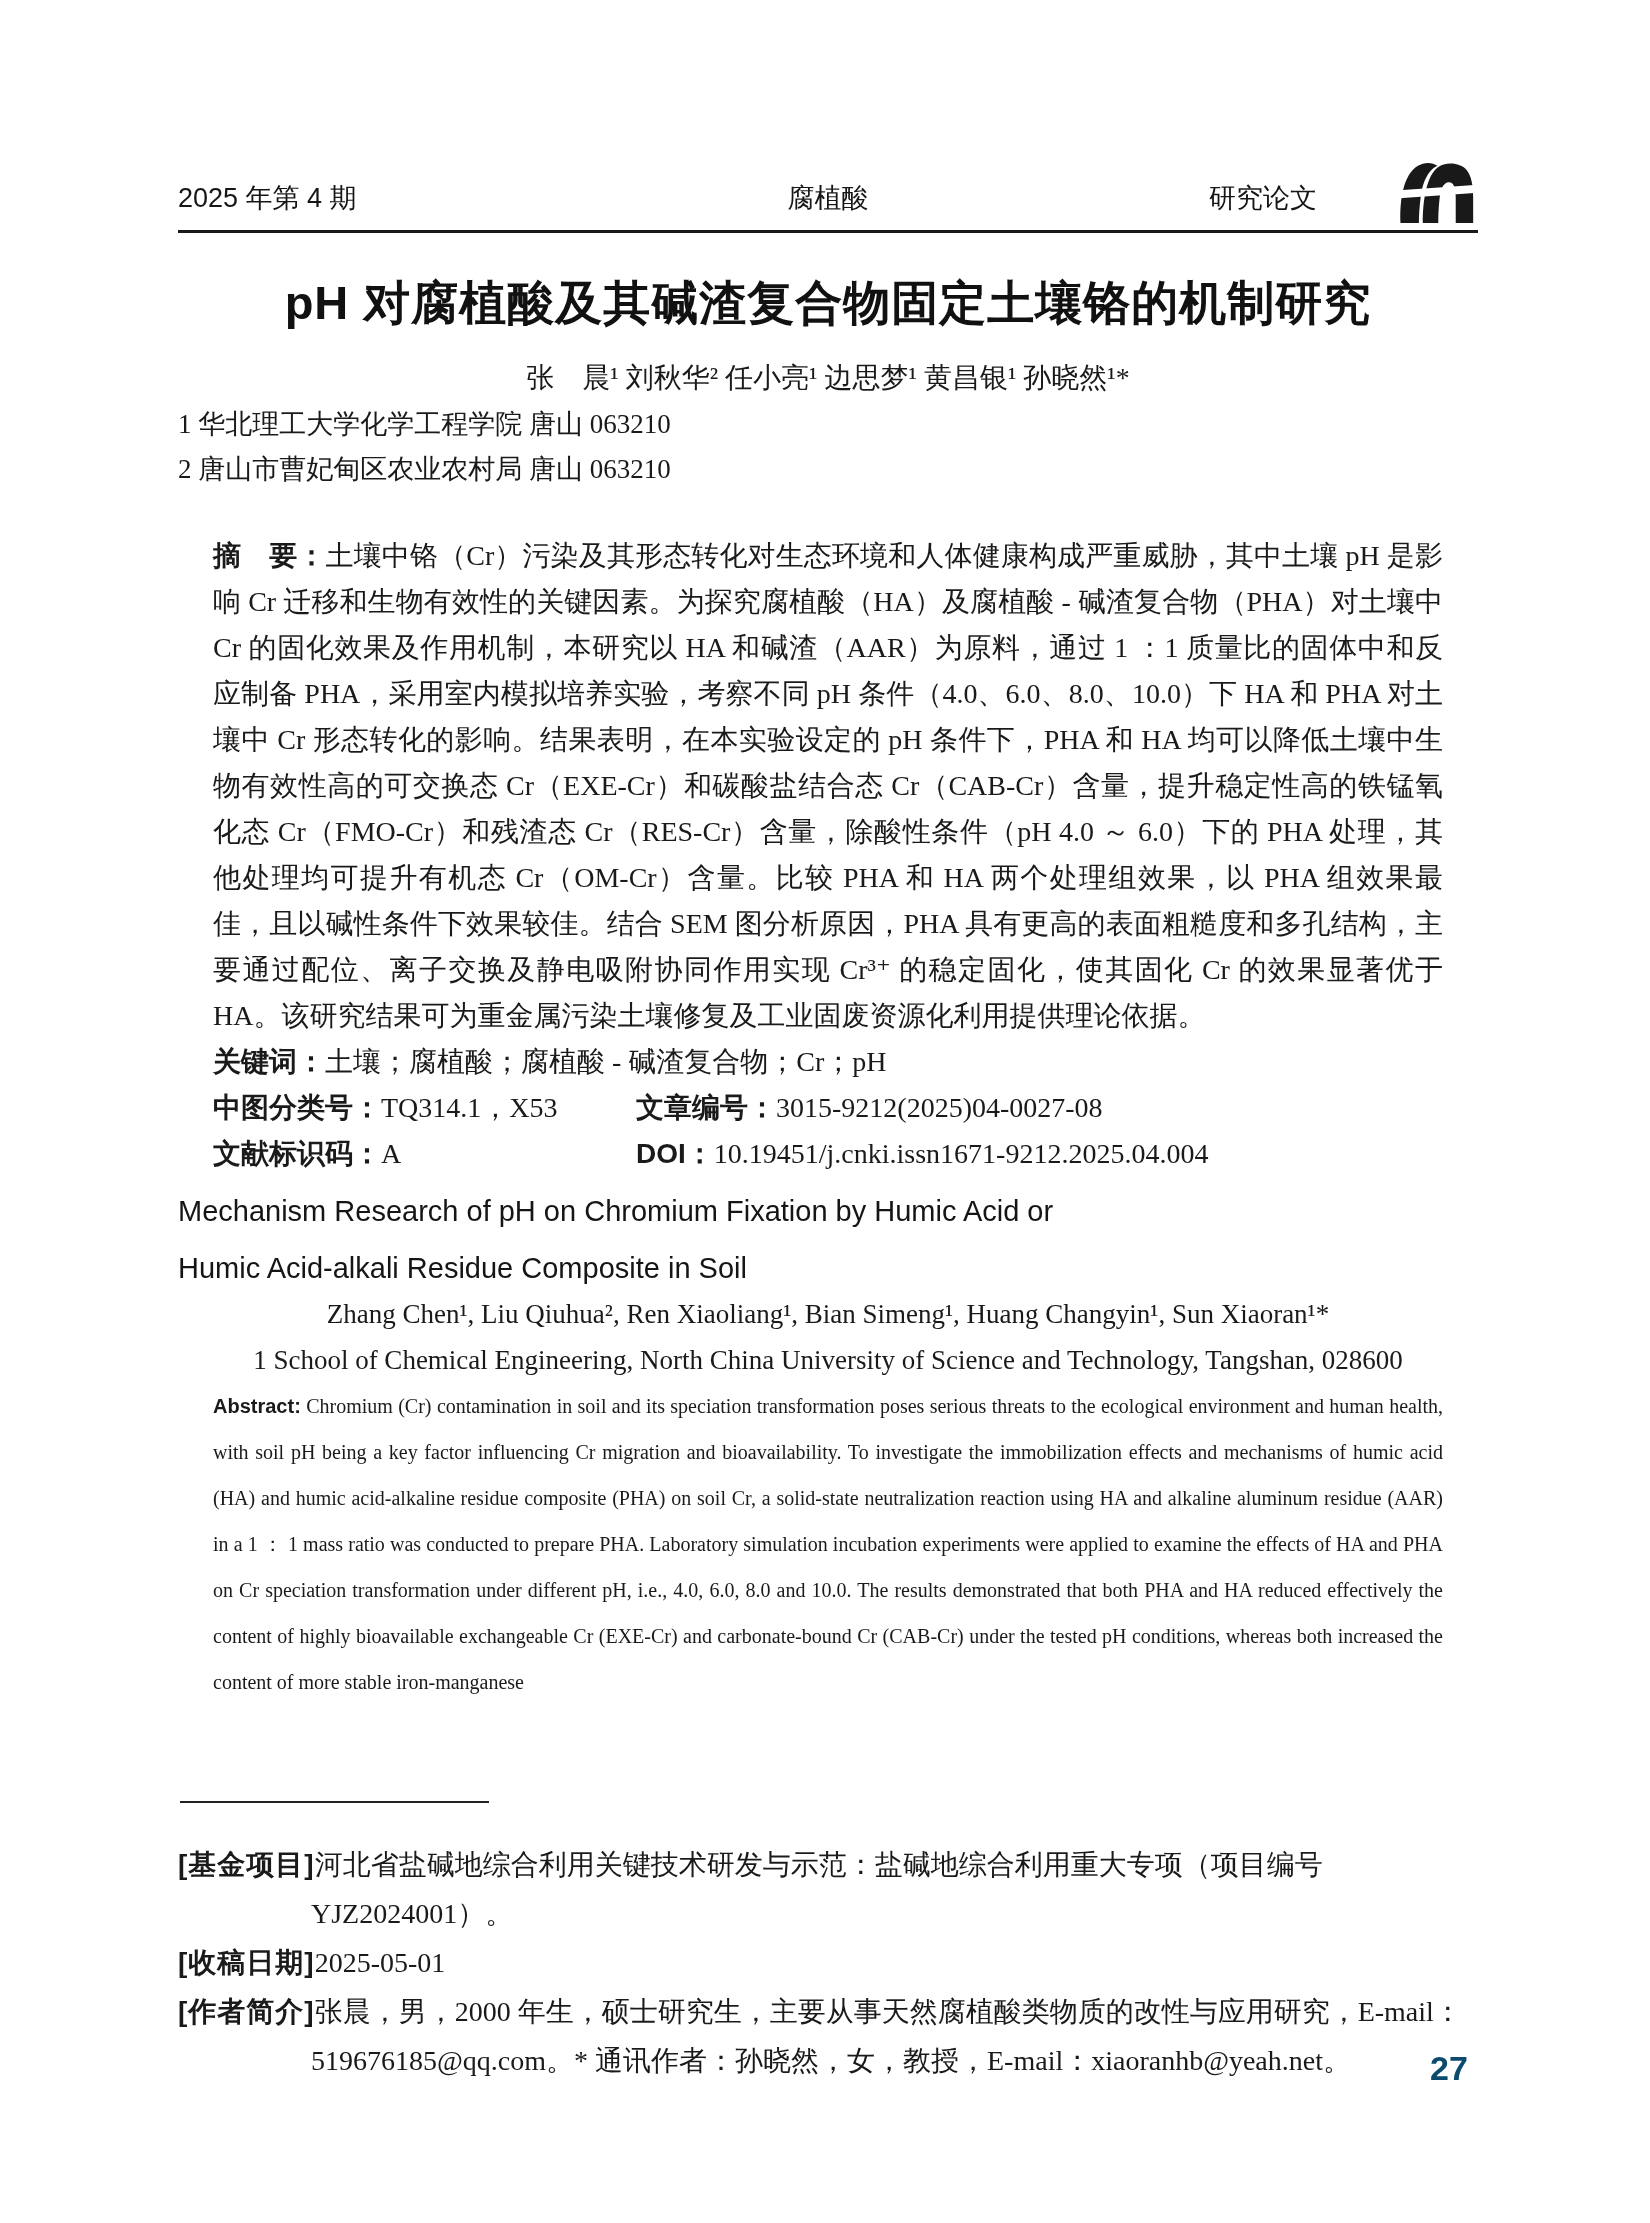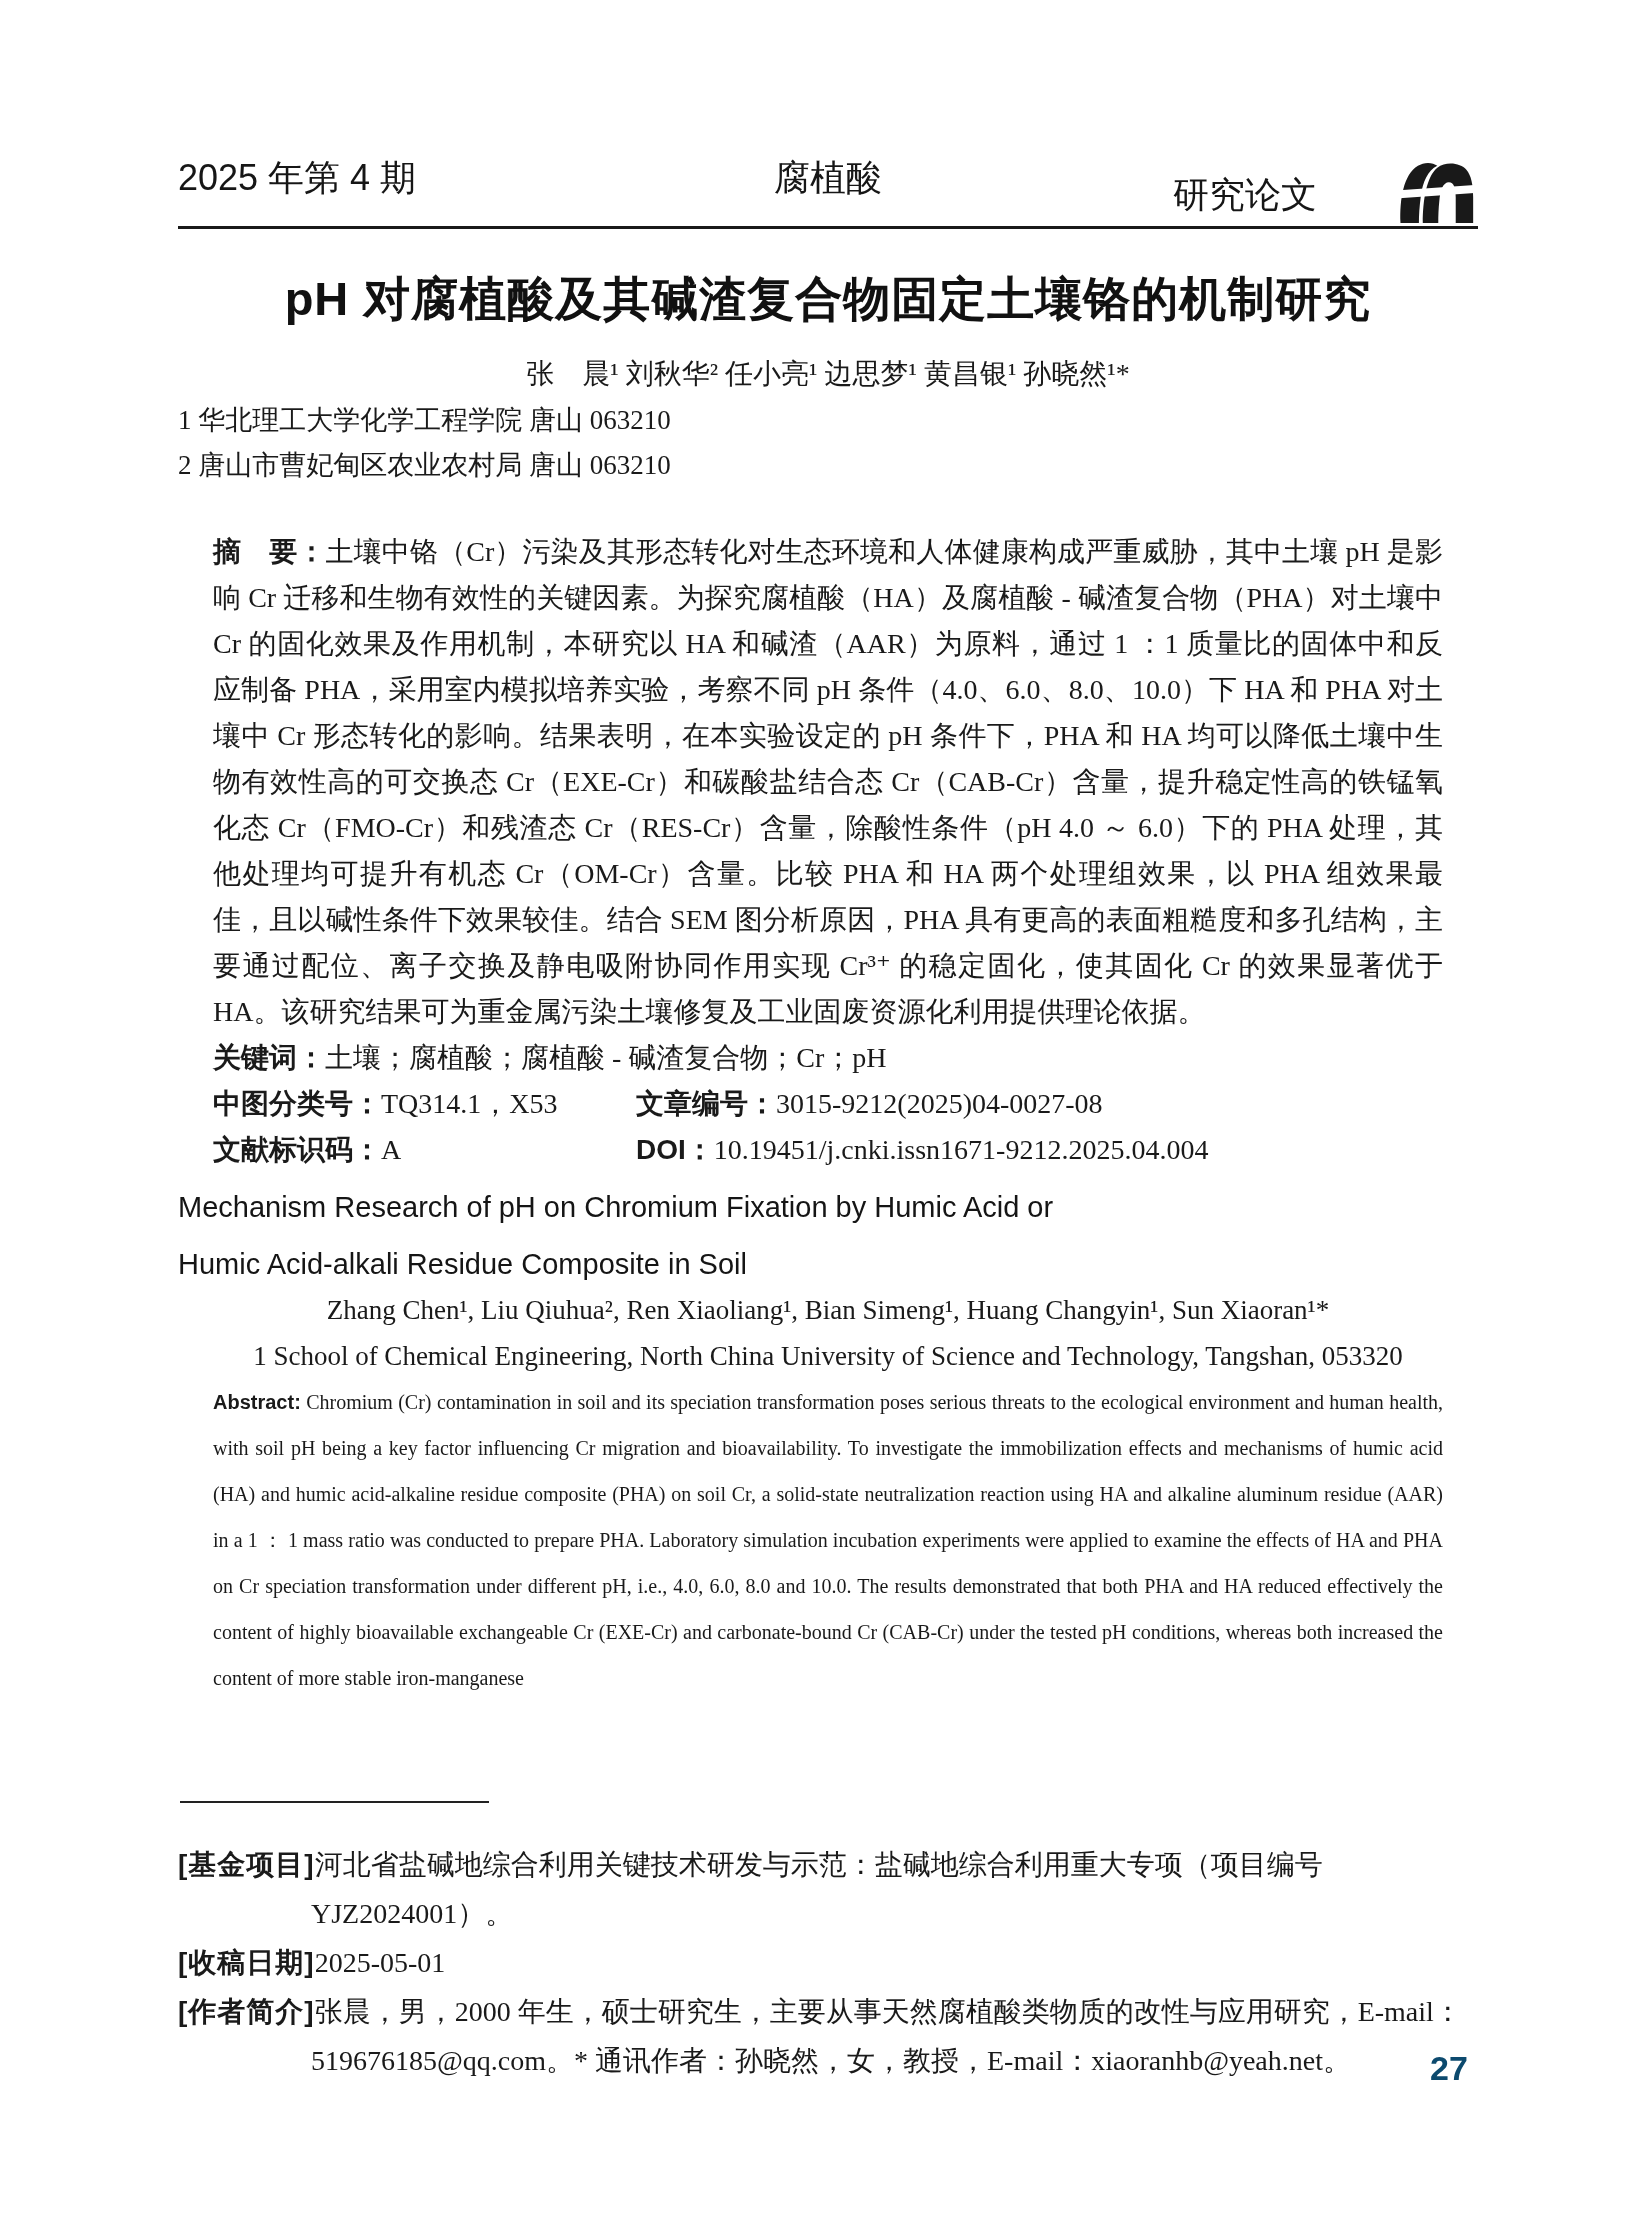--- a/index.html
+++ b/index.html
@@ -7,21 +7,21 @@
     position:relative;
     width:1651px;height:2223px;
     background:#ffffff;
     color:#1a1a1a;
     font-family:"Liberation Serif","DejaVu Serif",serif;
     overflow:hidden;
   }
   .content{position:absolute;left:178px;top:0;width:1300px;}
 
   
-  .header{display:flex;align-items:flex-start;margin-top:161px;font-size:36px;line-height:33px;
+  .header{display:flex;align-items:flex-end;margin-top:161px;font-size:27px;line-height:33px;
           font-family:"Liberation Sans","DejaVu Sans",sans-serif;color:#161616;}
   .h-left{flex:1;text-align:left;}
   .h-center{flex:1;text-align:center;}
   .h-right{flex:1;display:flex;justify-content:flex-end;align-items:flex-end;gap:68px;}
   .logo{display:block;margin-bottom:-16.5px;}
   .header-rule{border-top:3.9px solid #191919;margin-top:15.5px;height:0;}
 
   
   .title{margin:41px 0 0 0;text-align:center;font-weight:bold;font-size:47px;line-height:58px;
          letter-spacing:1px;color:#111;font-family:"Liberation Sans","DejaVu Sans",sans-serif;}
@@ -96,21 +96,21 @@
     <div class="metarow">
       <span class="f1"><span class="blabel">文献标识码：</span><span>A</span></span>
       <span><span class="blabel">DOI：</span><span>10.19451/j.cnki.issn1671-9212.2025.04.004</span></span>
     </div>
 
     <div class="en-title">Mechanism Research of pH on Chromium Fixation by Humic Acid or</div>
     <div class="en-title">Humic Acid-alkali Residue Composite in Soil</div>
 
     <div class="en-authors">Zhang Chen¹, Liu Qiuhua², Ren Xiaoliang¹, Bian Simeng¹, Huang Changyin¹, Sun Xiaoran¹*</div>
 
-    <div class="en-affil">1 School of Chemical Engineering, North China University of Science and Technology, Tangshan, 053320</div>
+    <div class="en-affil">1 School of Chemical Engineering, North China University of Science and Technology, Tangshan, 028600</div>
 
     <p class="abs-en"><span class="blabel">Abstract:</span> <span>Chromium (Cr) contamination in soil and its speciation transformation poses serious threats to the ecological environment and human health, with soil pH being a key factor influencing Cr migration and bioavailability. To investigate the immobilization effects and mechanisms of humic acid (HA) and humic acid-alkaline residue composite (PHA) on soil Cr, a solid-state neutralization reaction using HA and alkaline aluminum residue (AAR) in a 1 ： 1 mass ratio was conducted to prepare PHA. Laboratory simulation incubation experiments were applied to examine the effects of HA and PHA on Cr speciation transformation under different pH, i.e., 4.0, 6.0, 8.0 and 10.0. The results demonstrated that both PHA and HA reduced effectively the content of highly bioavailable exchangeable Cr (EXE-Cr) and carbonate-bound Cr (CAB-Cr) under the tested pH conditions, whereas both increased the content of more stable iron-manganese</span></p>
 
   </div>
 
   <div class="footnotes">
     <div class="fn-rule"></div>
     <p class="fn"><span class="blabel">[基金项目]</span><span>河北省盐碱地综合利用关键技术研发与示范：盐碱地综合利用重大专项（项目编号 YJZ2024001）。</span></p>
     <p class="fn"><span class="blabel">[收稿日期]</span><span>2025-05-01</span></p>
     <p class="fn"><span class="blabel">[作者简介]</span><span>张晨，男，2000 年生，硕士研究生，主要从事天然腐植酸类物质的改性与应用研究，E-mail：519676185@qq.com。* 通讯作者：孙晓然，女，教授，E-mail：xiaoranhb@yeah.net。</span></p>

